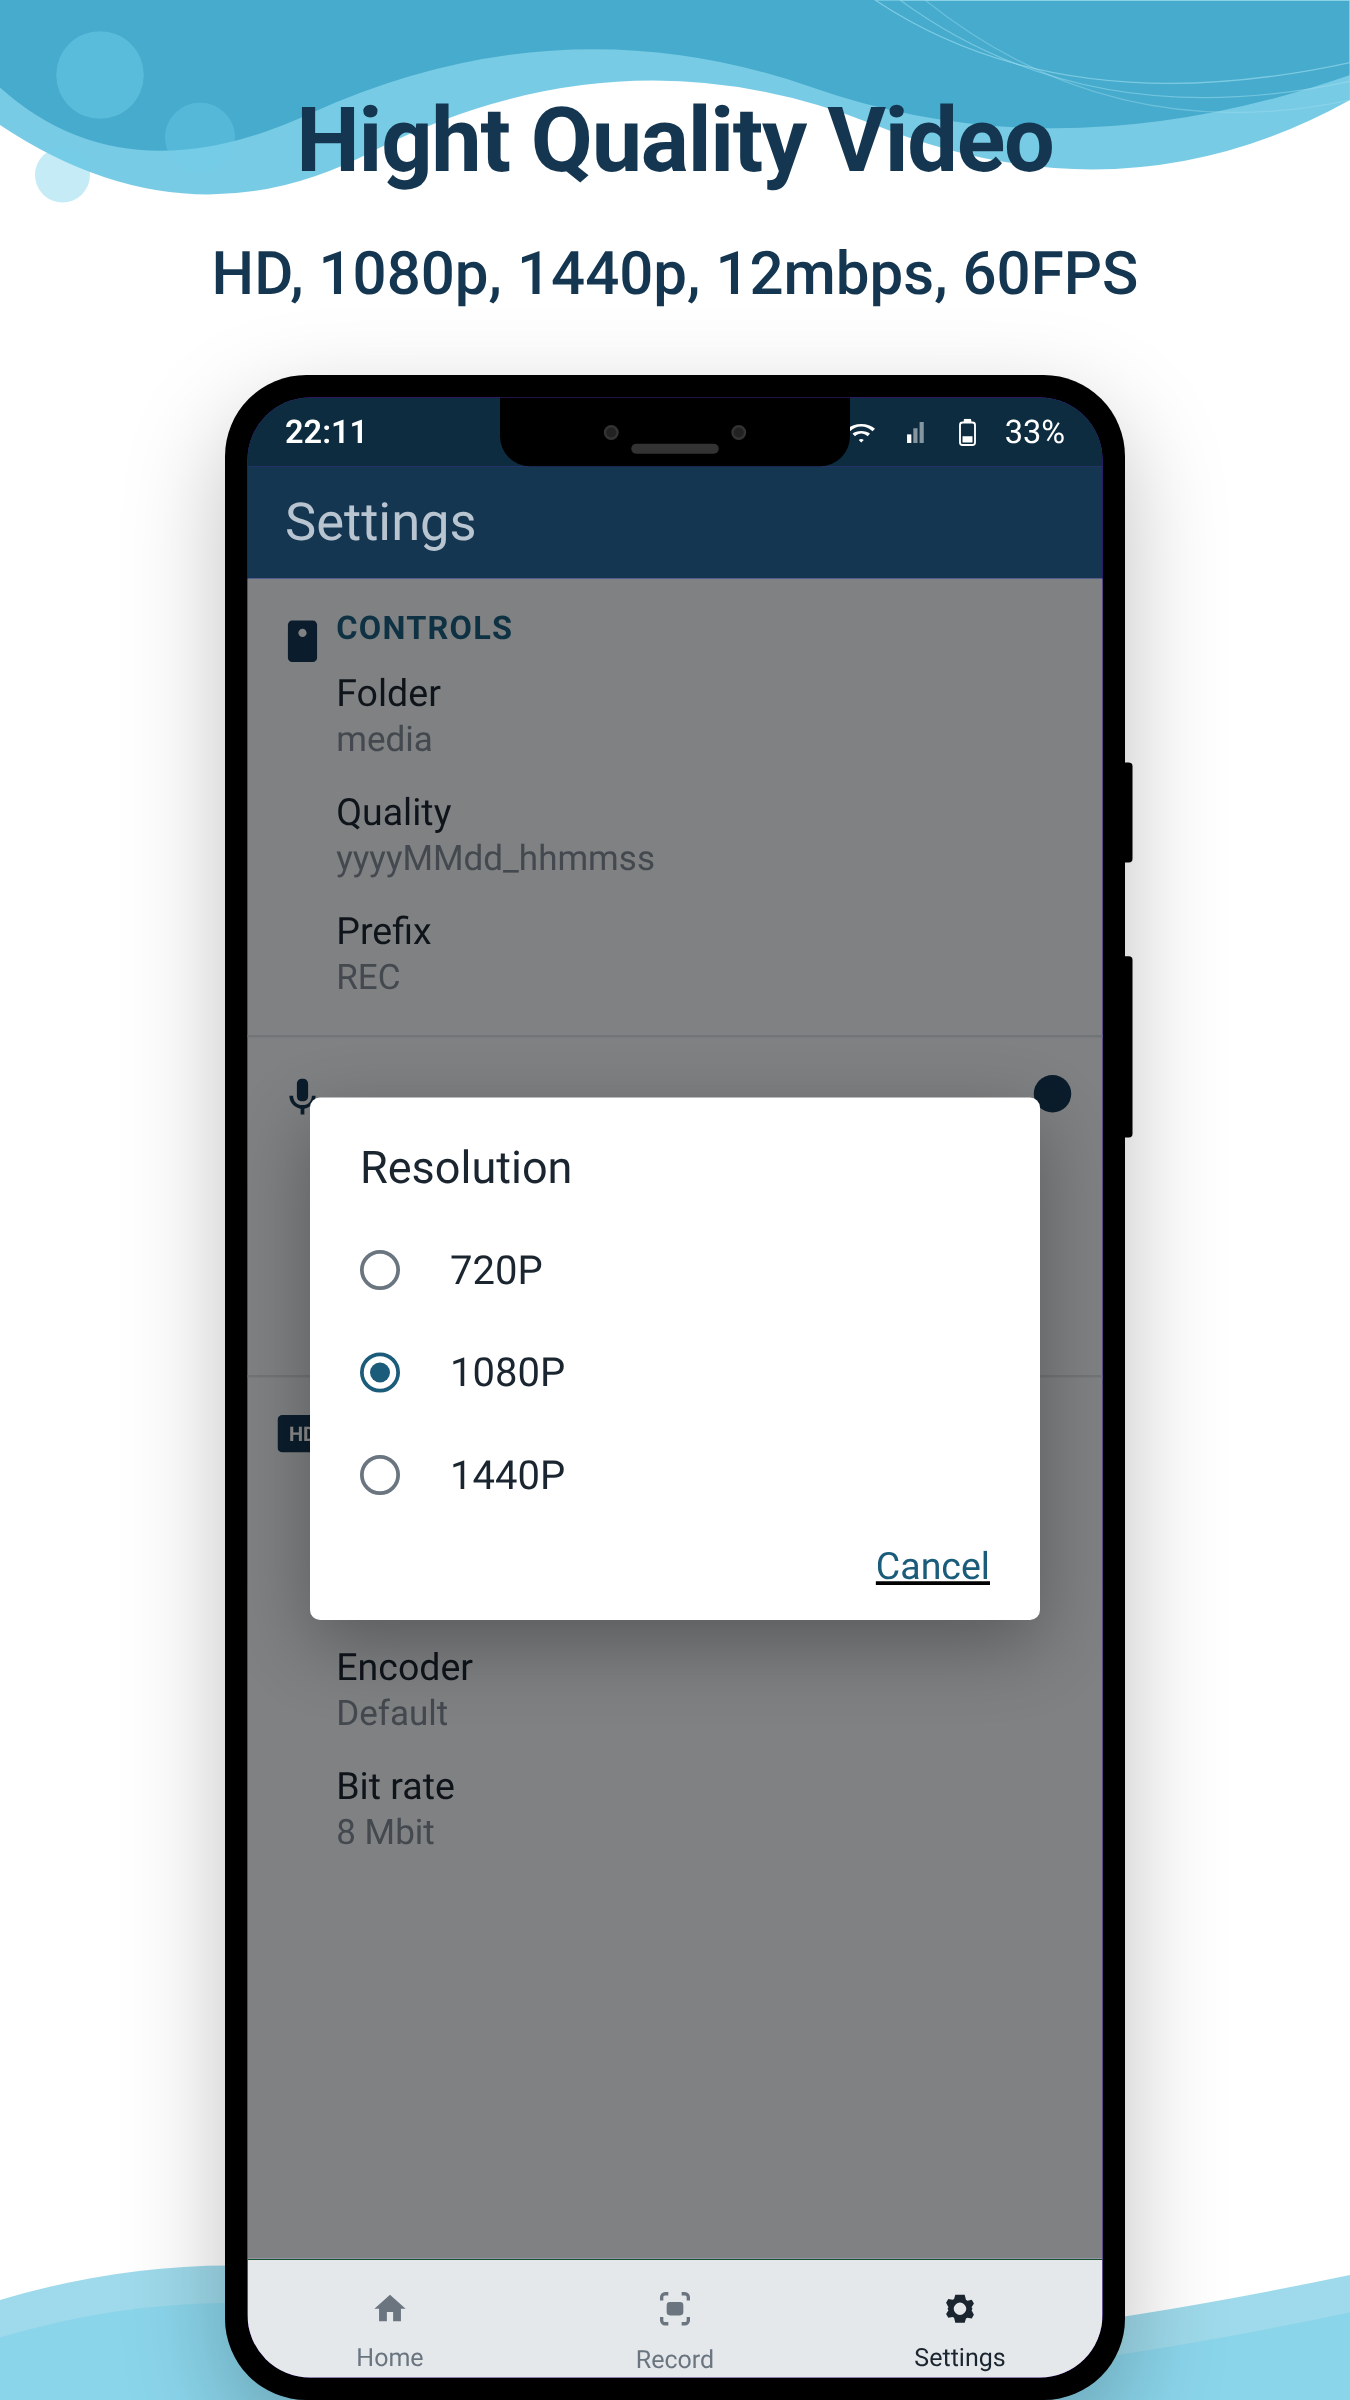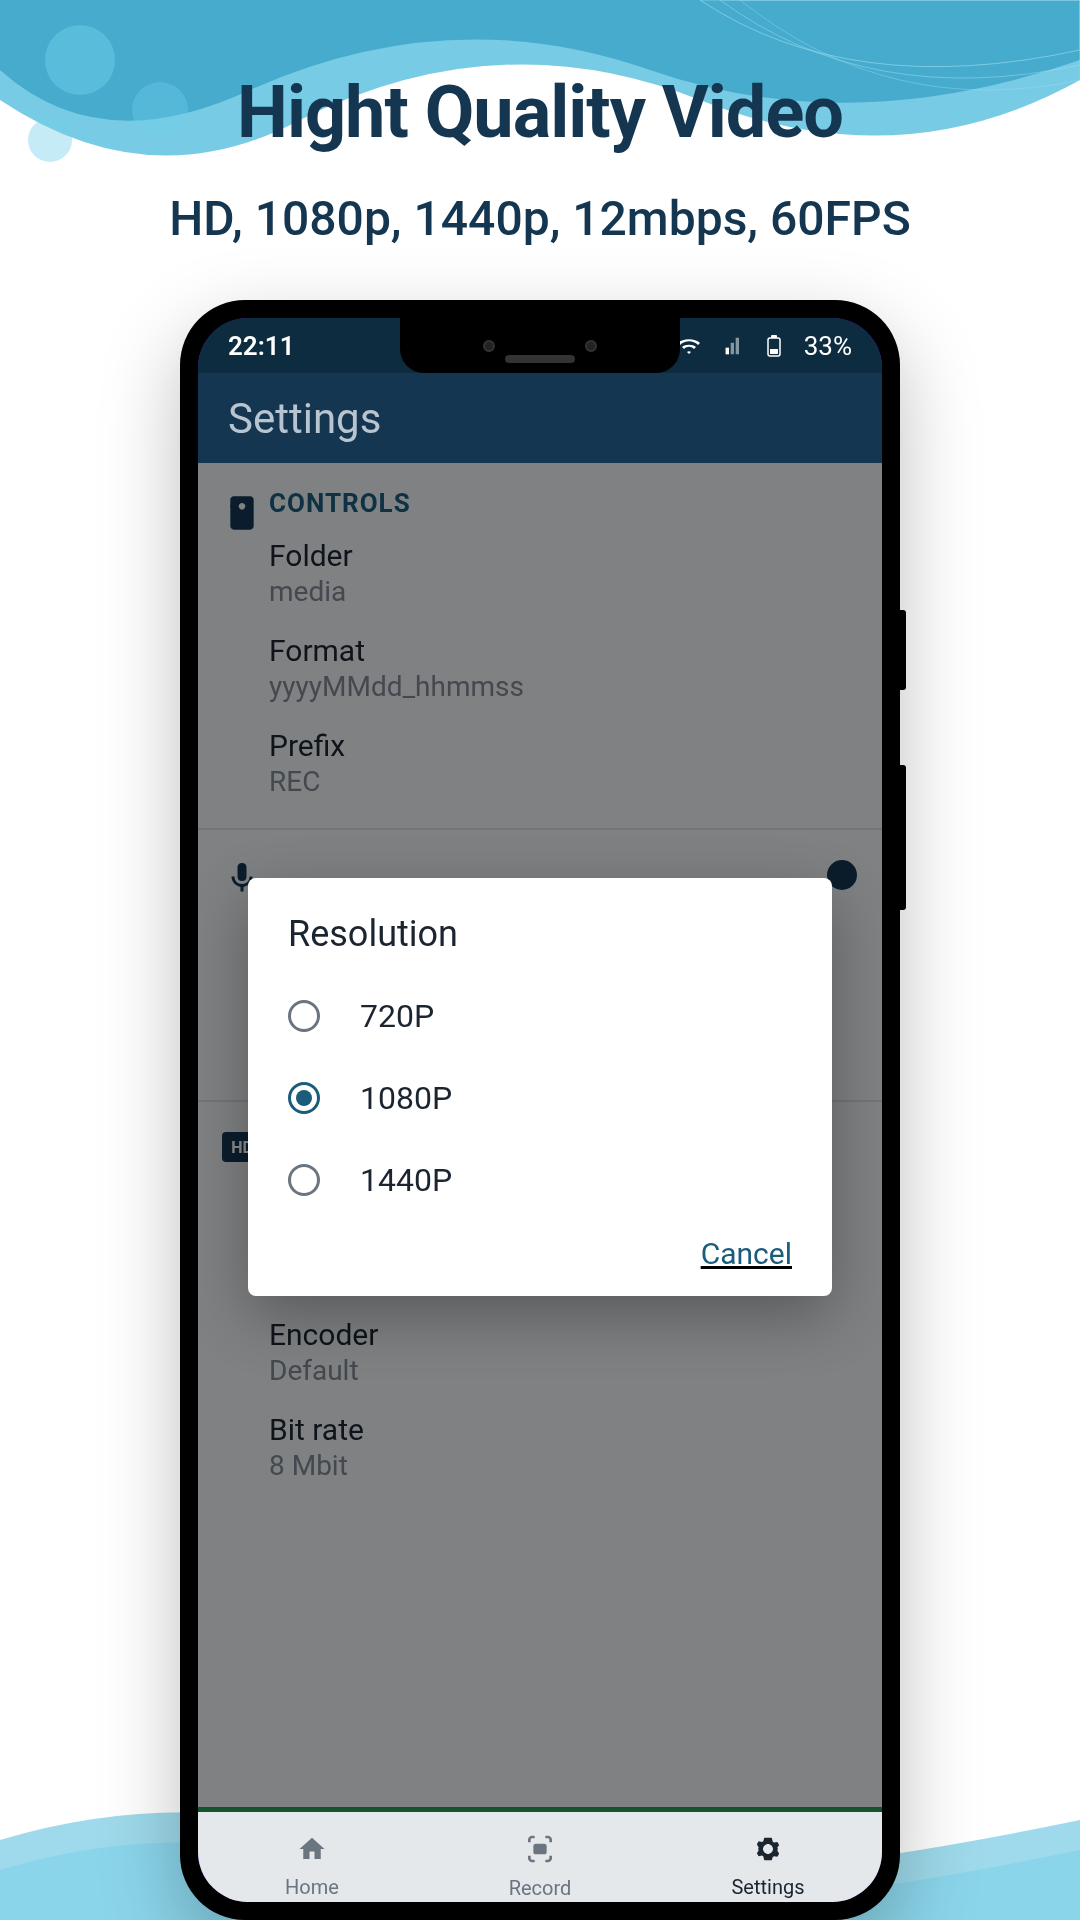--- a/index.html
+++ b/index.html
@@ -299,21 +299,21 @@
   color: #1a5c7a;
   font-size: 30px;
   cursor: pointer;
 }
 
 
 .bottom-nav {
   height: 114px;
   background: #e5e8eb;
   display: flex;
-  border-top: 5px solid #14532d;
+  border-top: 1px solid #14532d;
 }
 
 .nav-item {
   flex: 1;
   display: flex;
   flex-direction: column;
   align-items: center;
   justify-content: center;
   gap: 4px;
 }
@@ -441,21 +441,21 @@
         </div>
         <div class="section-body">
           <div class="section-title">CONTROLS</div>
 
           <div class="setting-item">
             <div class="setting-label">Folder</div>
             <div class="setting-value">media</div>
           </div>
 
           <div class="setting-item">
-            <div class="setting-label">Format</div>
+            <div class="setting-label">Quality</div>
             <div class="setting-value">yyyyMMdd_hhmmss</div>
           </div>
 
           <div class="setting-item">
             <div class="setting-label">Prefix</div>
             <div class="setting-value">REC</div>
           </div>
         </div>
       </div>
 

